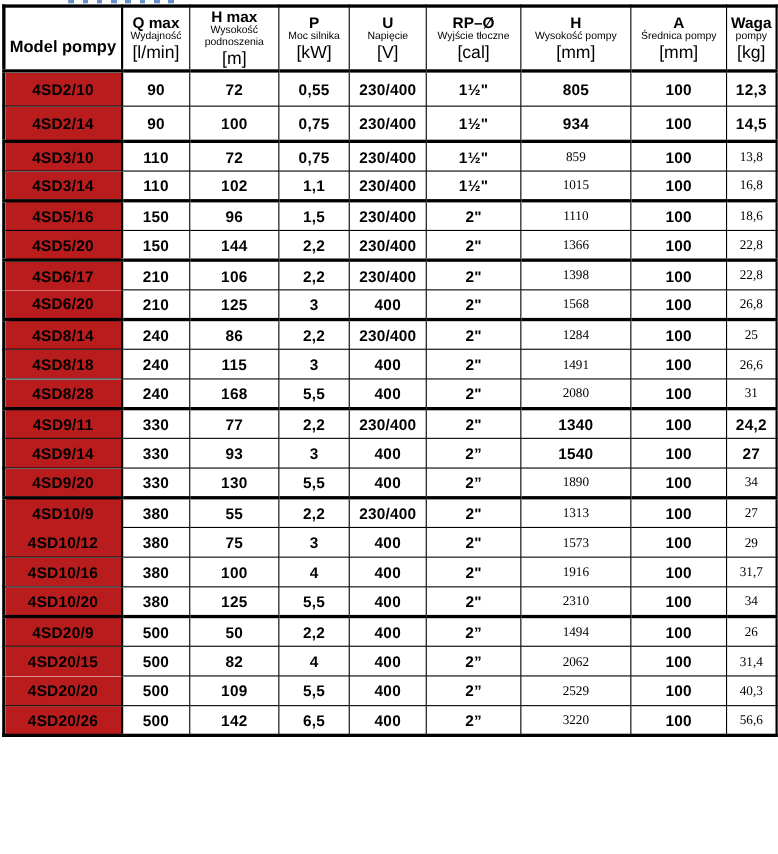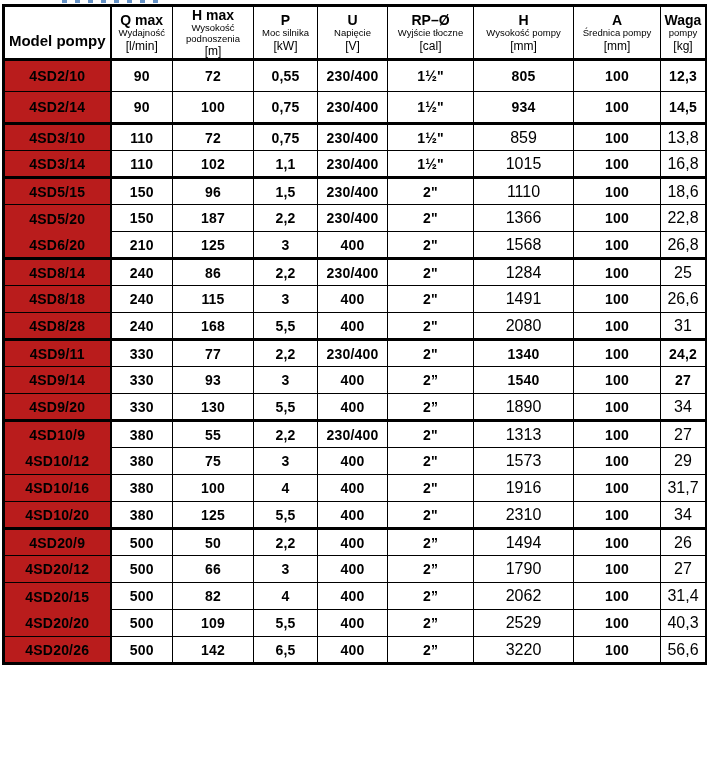--- a/index.html
+++ b/index.html
@@ -32,34 +32,34 @@
     vertical-align: middle;
     padding: 0 1px;
     overflow: hidden;
     white-space: nowrap;
   }
   thead tr { height: 52px; }
   thead th { border-bottom: 3px solid #000; background: #fff; white-space: normal; }
 
   .h-title { font-weight: 700; font-size: 14px; line-height: 1.15; }
   .h-sub   { font-weight: 400; font-size: 9.5px; line-height: 1.1; }
-  .h-unit  { font-weight: 400; font-size: 12px; line-height: 1.2; }
+  .h-unit  { font-weight: 400; font-size: 16px; line-height: 1.2; }
   th.model-h .h-title { font-size: 15px; margin-top: 16px; }
 
   tbody tr { height: 27px; }
   tbody tr.tall { height: 32px; }
   tbody td { font-size: 14px; font-weight: 700; letter-spacing: .2px; }
 
   td.model, th.model-h { border-right: 2px solid #000; }
   td.model { background: #b91c1c; font-weight: 700; font-size: 14px; }
 
   tr.group-start td { border-top: 3px solid #000; }
   td.hide-top { border-top-style: hidden; }
 
-  td.sm { font-size: 16px; font-weight: 400; letter-spacing: 0; }
+  td.sm { font-size: 12px; font-weight: 400; letter-spacing: 0; font-family: Liberation Serif, serif; }
 </style>
 </head>
 <body>
 
 <div class="page">
   <div class="top-remnant"></div>
 
   <table class="spec">
     <colgroup>
       <col style="width:107px">
@@ -158,38 +158,49 @@
           <td>110</td>
           <td>102</td>
           <td>1,1</td>
           <td>230/400</td>
           <td>1½"</td>
           <td class="sm">1015</td>
           <td>100</td>
           <td class="sm">16,8</td>
         </tr>
         <tr class="group-start">
-          <td class="model">4SD5/15</td>
+          <td class="model">4SD5/16</td>
           <td>150</td>
           <td>96</td>
           <td>1,5</td>
           <td>230/400</td>
           <td>2"</td>
           <td class="sm">1110</td>
           <td>100</td>
           <td class="sm">18,6</td>
         </tr>
         <tr>
           <td class="model">4SD5/20</td>
           <td>150</td>
-          <td>187</td>
+          <td>144</td>
           <td>2,2</td>
           <td>230/400</td>
           <td>2"</td>
           <td class="sm">1366</td>
+          <td>100</td>
+          <td class="sm">22,8</td>
+        </tr>
+        <tr class="group-start">
+          <td class="model">4SD6/17</td>
+          <td>210</td>
+          <td>106</td>
+          <td>2,2</td>
+          <td>230/400</td>
+          <td>2"</td>
+          <td class="sm">1398</td>
           <td>100</td>
           <td class="sm">22,8</td>
         </tr>
         <tr>
           <td class="model hide-top">4SD6/20</td>
           <td>210</td>
           <td>125</td>
           <td>3</td>
           <td>400</td>
           <td>2"</td>
@@ -312,31 +323,20 @@
           <td>500</td>
           <td>50</td>
           <td>2,2</td>
           <td>400</td>
           <td>2”</td>
           <td class="sm">1494</td>
           <td>100</td>
           <td class="sm">26</td>
         </tr>
         <tr>
-          <td class="model">4SD20/12</td>
-          <td>500</td>
-          <td>66</td>
-          <td>3</td>
-          <td>400</td>
-          <td>2”</td>
-          <td class="sm">1790</td>
-          <td>100</td>
-          <td class="sm">27</td>
-        </tr>
-        <tr>
           <td class="model">4SD20/15</td>
           <td>500</td>
           <td>82</td>
           <td>4</td>
           <td>400</td>
           <td>2”</td>
           <td class="sm">2062</td>
           <td>100</td>
           <td class="sm">31,4</td>
         </tr>

